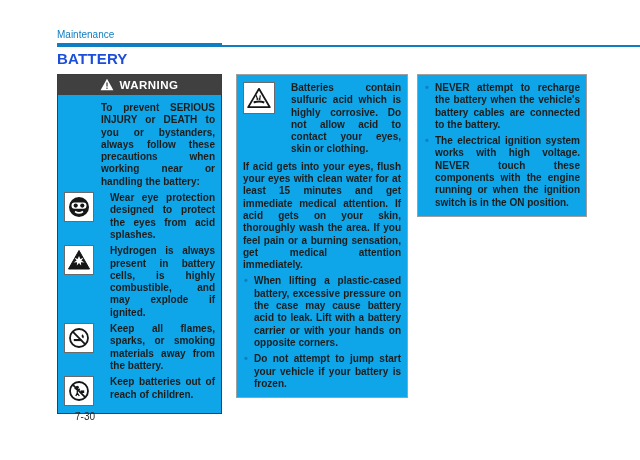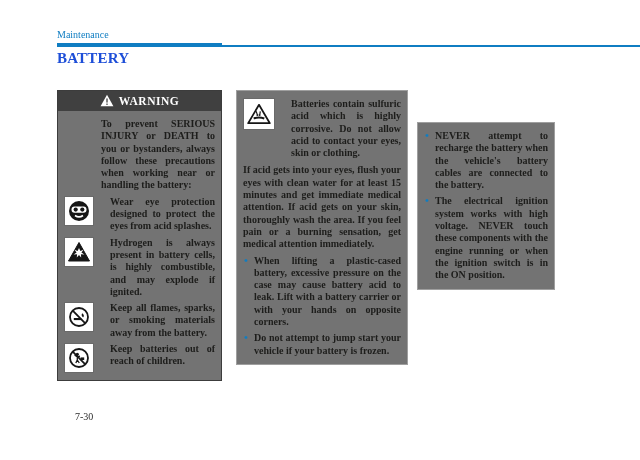--- a/index.html
+++ b/index.html
@@ -1,41 +1,41 @@
 <!DOCTYPE html>
 <html><head>
 <meta charset="utf-8">
 <style>
   html,body { margin:0; padding:0; background:#fff; }
   #page {
     position:relative; width:640px; height:460px; background:#ffffff;
-    font-family:Liberation Serif, serif; color:#1d1d1b; overflow:hidden;
+    font-family:Liberation Sans, sans-serif; color:#1d1d1b; overflow:hidden;
   }
   
   .breadcrumb {
     position:absolute; left:57px; top:29px; font-size:10px; color:#0f7dc2;
   }
   .rule-thick {
     position:absolute; left:57px; top:43px; width:165px; height:4px; background:#0f7dc2;
   }
   .rule-thin {
     position:absolute; left:222px; top:45px; width:418px; height:1.5px; background:#0f7dc2;
   }
   .page-title {
     position:absolute; left:57px; top:50px; font-size:15px; font-weight:bold; color:#1d4ed8;
     letter-spacing:0.2px;
   }
   .page-number {
     position:absolute; left:75px; top:411px; font-size:10px; color:#2b2b2b;
   }
   
-  .cbox { position:absolute; top:90px; background:#737373; box-sizing:border-box; }
+  .cbox { position:absolute; top:74px; background:#0ea5e9; box-sizing:border-box; }
   .box-warning { left:57px;  width:165px; border:1.5px solid #3c3c3c; }
   .box-acid    { left:236px; width:172px; border:1px solid #9f9f9f; }
-  .box-elec    { left:417px; width:138px; border:1px solid #9f9f9f;margin-top:32px; }
+  .box-elec    { left:417px; width:170px; border:1px solid #9f9f9f; }
 
   .warn-header {
     background:#404040; color:#fff; height:20px;
     display:flex; align-items:center; justify-content:center; gap:5px;
     font-size:11.5px; font-weight:bold; letter-spacing:0.5px;
   }
   .box-pad { padding:5px 6px 7px 6px; }
 
   .btxt {
     font-size:10px; font-weight:bold; line-height:12.3px;

